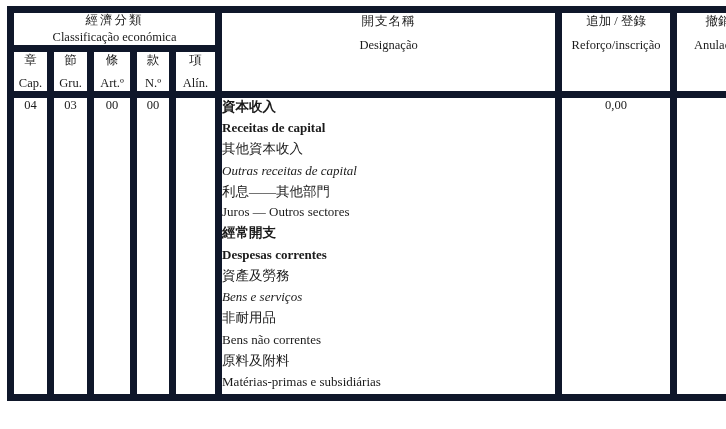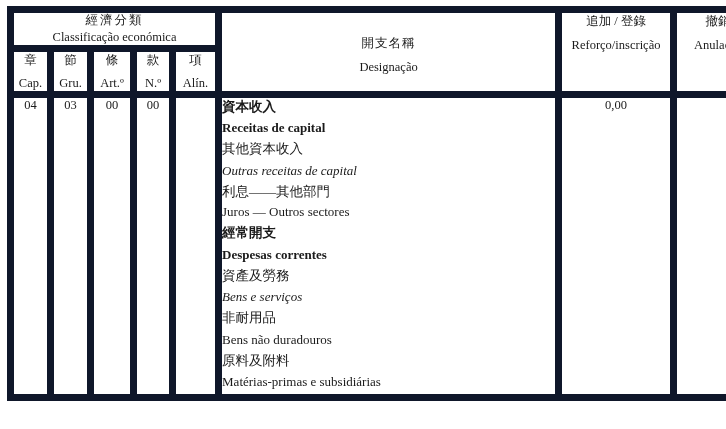--- a/index.html
+++ b/index.html
@@ -52,21 +52,21 @@
     padding: 4px 2px 5px 2px;
   }
   .hdr-sub .cn { display: block; }
   .hdr-sub .pt { display: block; margin-top: 6px; }
   .hdr-big {
     text-align: center;
     font-size: 12.5px;
     line-height: 1.35;
     padding: 13px 4px 4px 4px;
   }
-  .hdr-big .cn { display: block; letter-spacing: 1px; margin-top: 22px; }
+  .hdr-big .cn { display: block; letter-spacing: 1px; }
   .hdr-big .pt { display: block; margin-top: 7px; }
   .hdr-mid {
     text-align: center;
     font-size: 12.5px;
     line-height: 1.35;
     padding: 13px 4px 4px 4px;
   }
   .hdr-mid .cn { display: block; }
   .hdr-mid .pt { display: block; margin-top: 7px; }
   
@@ -169,21 +169,21 @@
             <div class="line pt-bold">Receitas de capital</div>
             <div class="line cn-norm">其他資本收入</div>
             <div class="line pt-ital">Outras receitas de capital</div>
             <div class="line cn-norm tight">利息——其他部門</div>
             <div class="line pt-norm">Juros — Outros sectores</div>
             <div class="line cn-bold">經常開支</div>
             <div class="line pt-bold">Despesas correntes</div>
             <div class="line cn-norm">資產及勞務</div>
             <div class="line pt-ital"> Bens e serviços</div>
             <div class="line cn-norm">非耐用品</div>
-            <div class="line pt-norm">Bens não duradouros</div>
+            <div class="line pt-norm">Bens não correntes</div>
             <div class="line cn-norm">原料及附料</div>
             <div class="line pt-norm">Matérias-primas e subsidiárias</div>
           </div>
         </td>
         <td class="amount-cell">0,00</td>
         <td class="amount-cell blank-cell"></td>
       </tr>
     </tbody>
   </table>
 </div>

